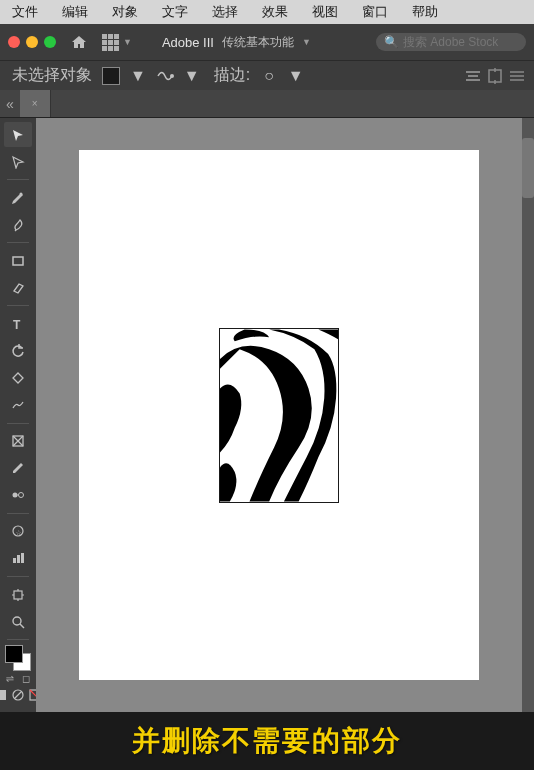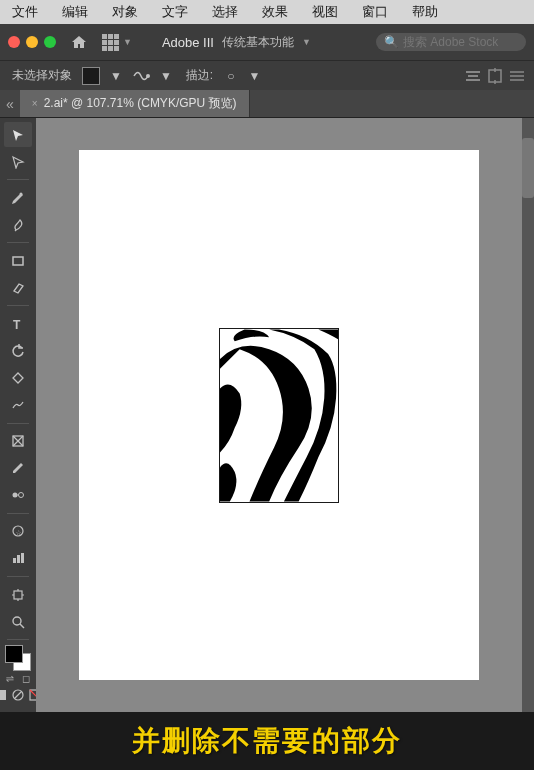--- a/index.html
+++ b/index.html
@@ -122,21 +122,21 @@
       height: 30px;
       display: flex;
       align-items: center;
       padding: 0 8px;
       gap: 6px;
       border-top: 1px solid #2a2a2a;
       flex-shrink: 0;
     }
     .tb2-item {
       color: #c0c0c0;
-      font-size: 12px;
+      font-size: 16px;
       cursor: pointer;
       display: flex;
       align-items: center;
       gap: 3px;
       padding: 2px 4px;
     }
     .color-swatch {
       width: 18px;
       height: 18px;
       background: #1a1a1a;
@@ -418,21 +418,20 @@
       <line x1="2" y1="9" x2="16" y2="9" stroke="#888" stroke-width="1.5"></line>
       <line x1="2" y1="13" x2="16" y2="13" stroke="#888" stroke-width="1.5"></line>
     </svg>
   </div>
 </div>
 
 <div id="tab-bar">
   <div class="tab-bar-left">«</div>
   <div class="tab-item active">
     <span class="tab-close">×</span>
-    <span>2.ai* @ 107.71% (CMYK/GPU 预览)</span>
   </div>
 </div>
 
 <div id="main-area">
 
   <div id="left-toolbar">
 
     <div class="tool-btn active">
       <svg width="14" height="14" viewBox="0 0 14 14" fill="#e0e0e0">
           <path d="M2 2l10 5-5 1-2 5z"></path>

